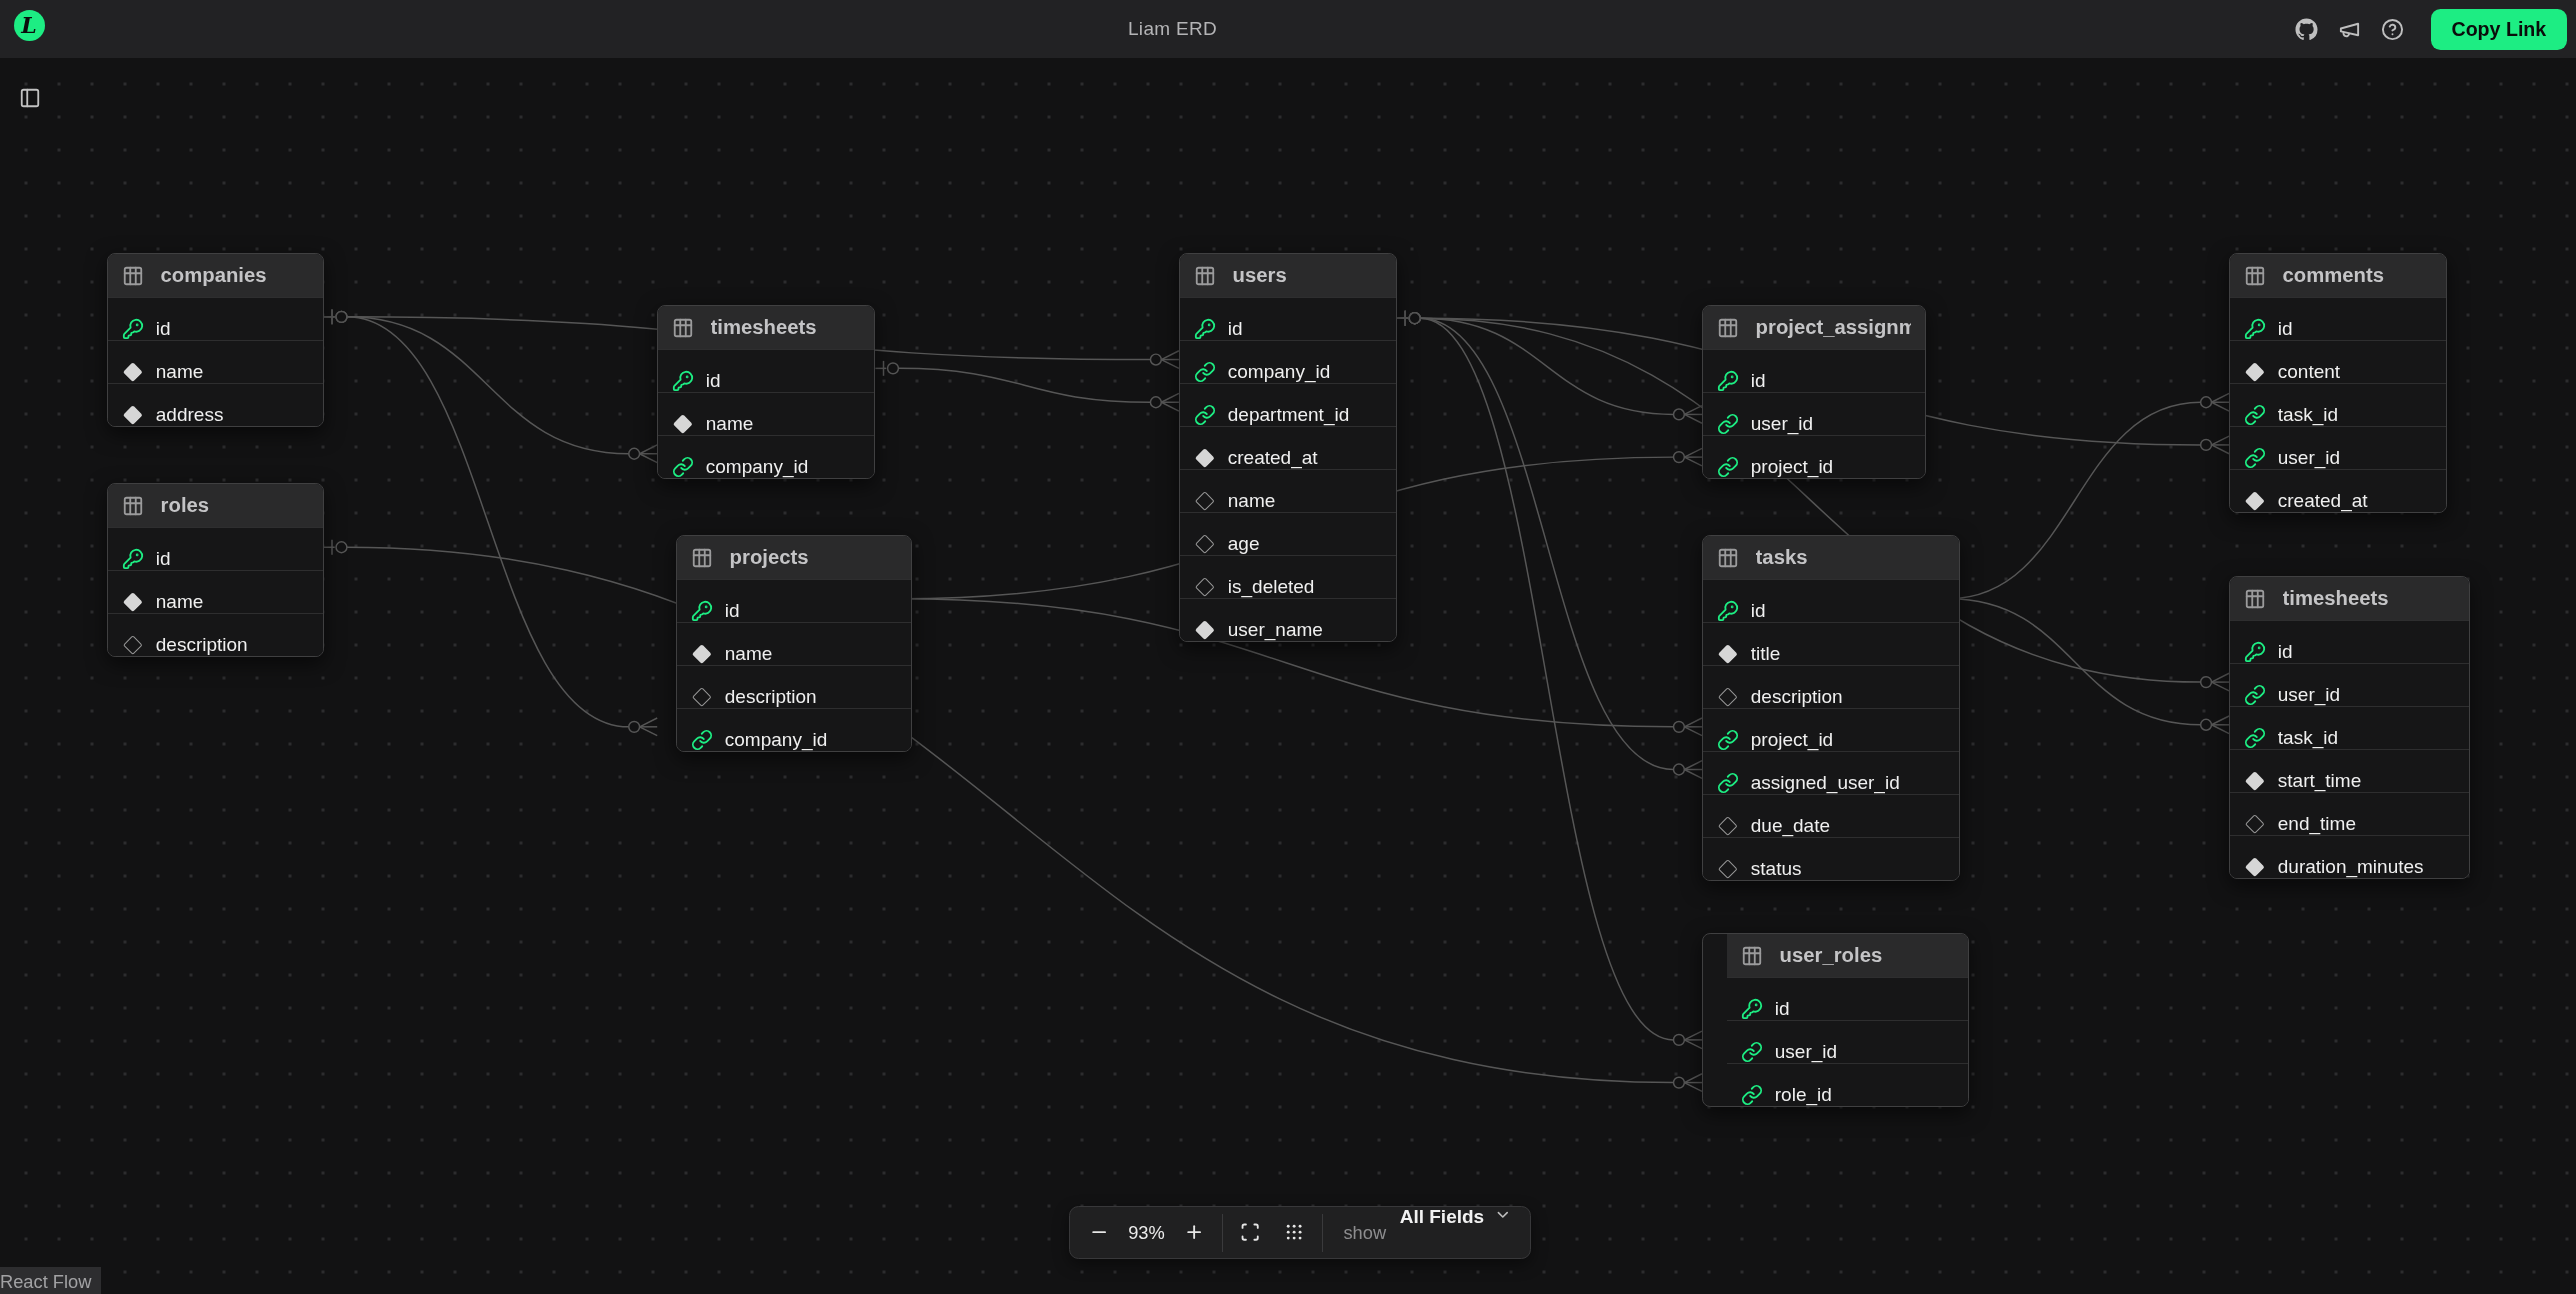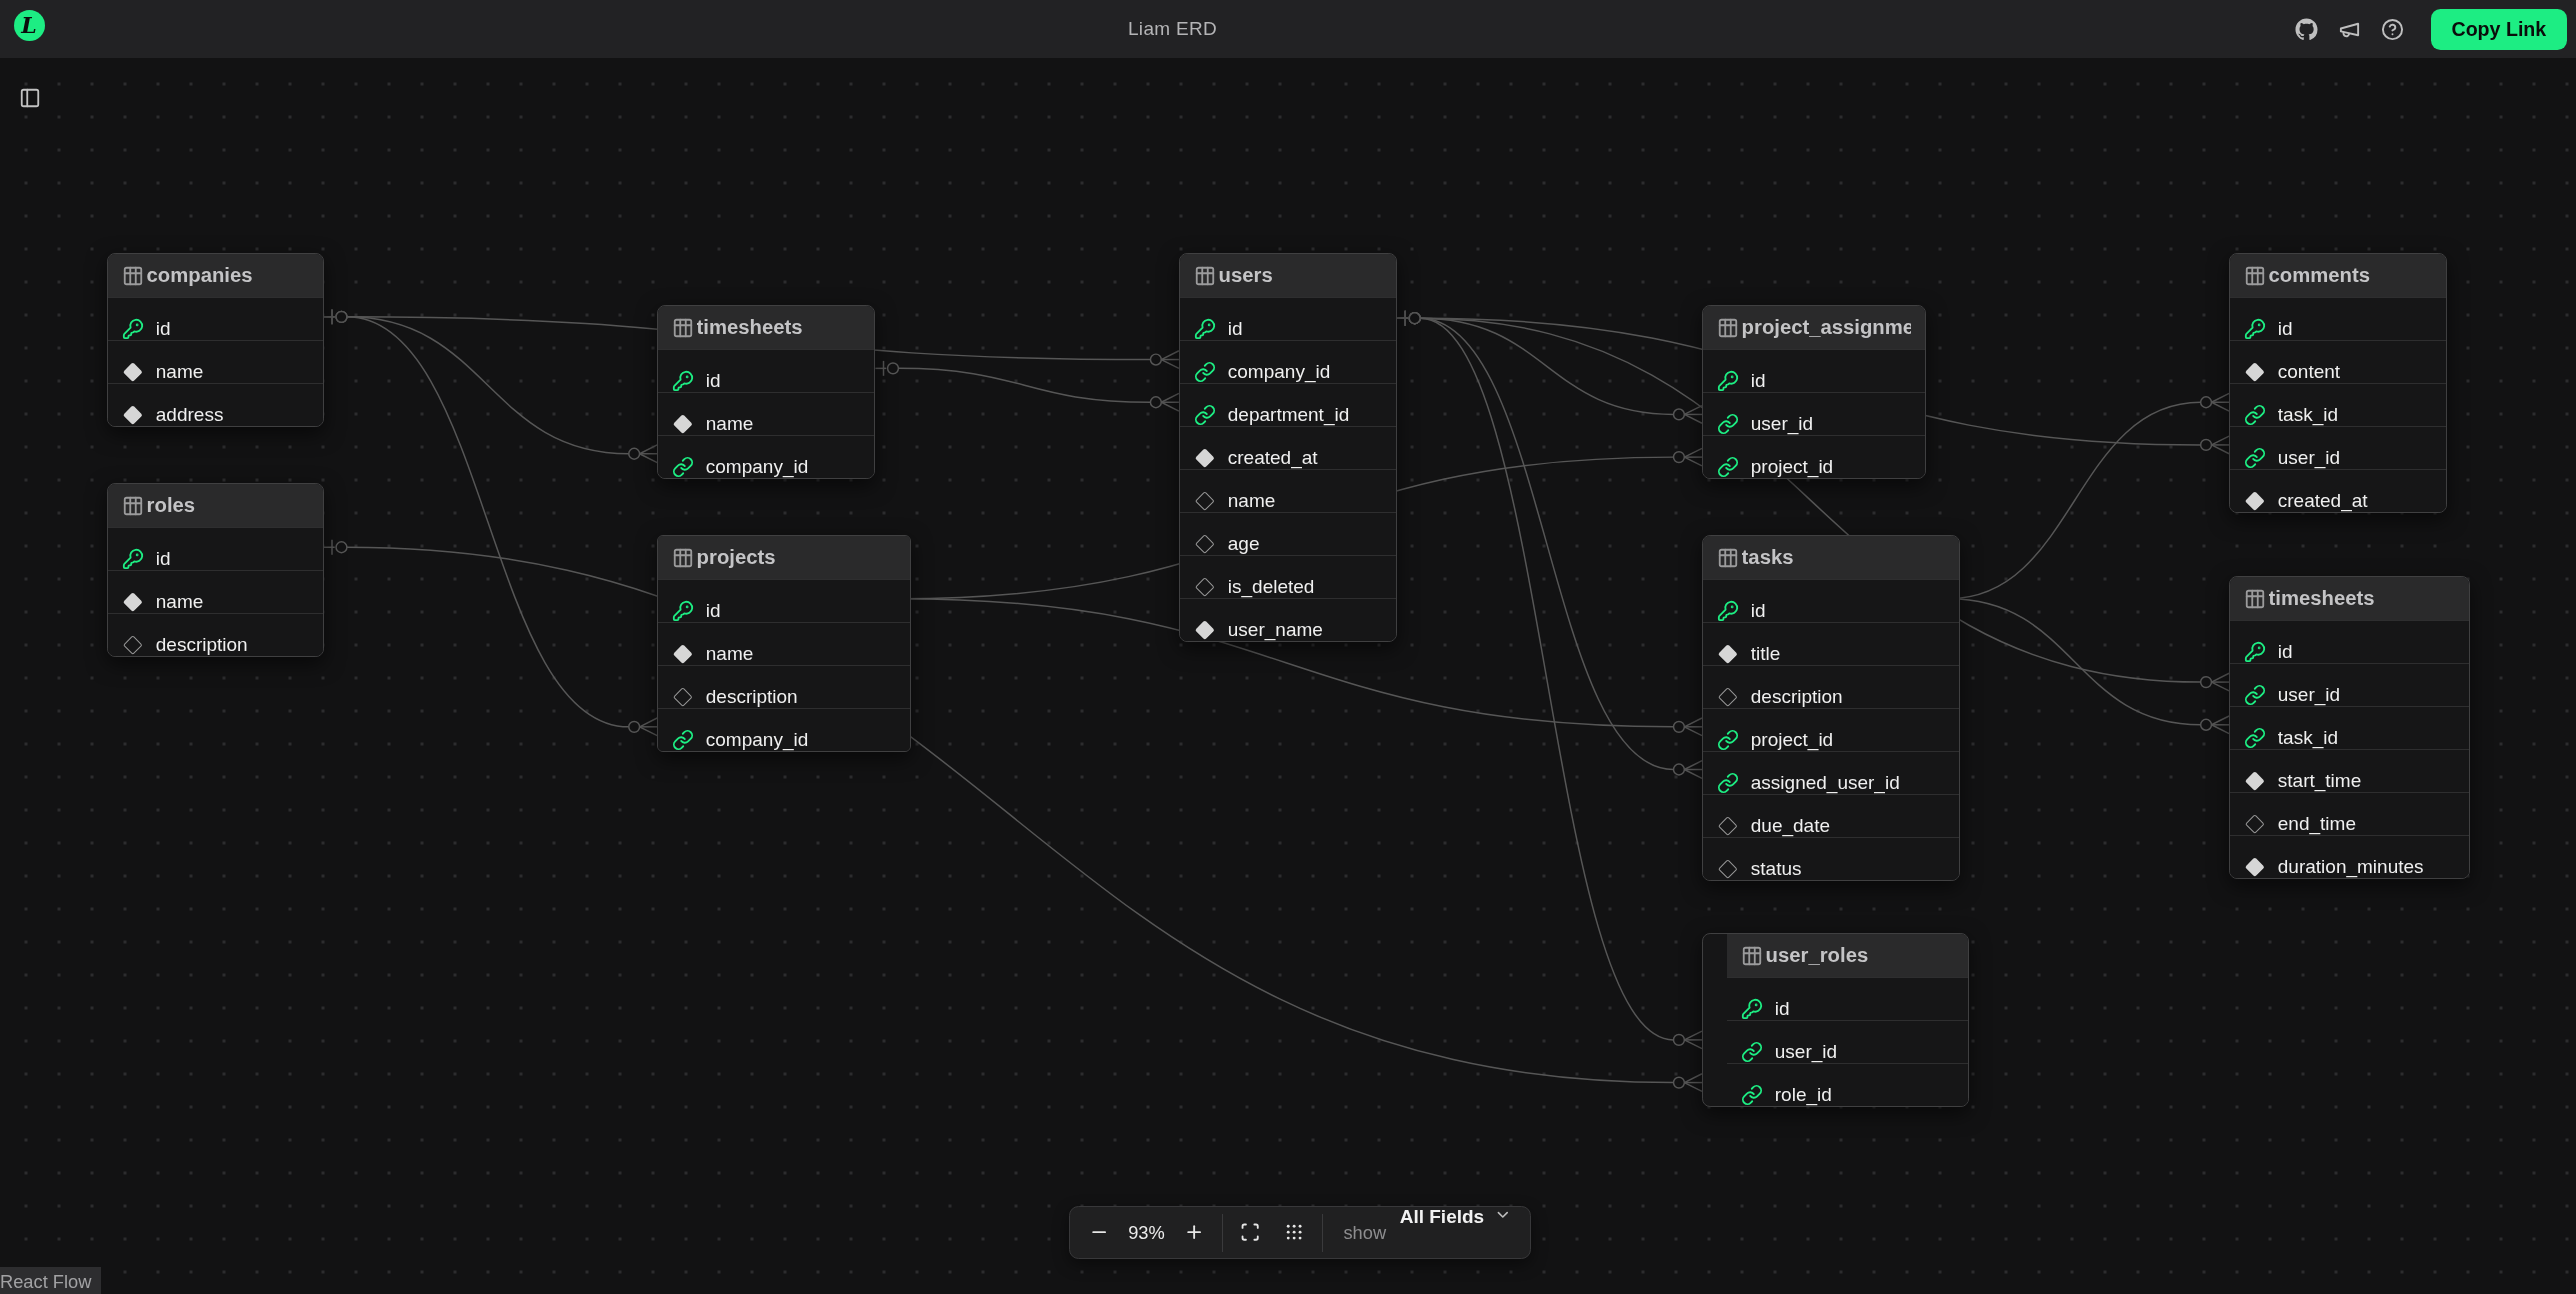--- a/index.html
+++ b/index.html
@@ -75,21 +75,21 @@
     position:absolute;
     border:1px solid var(--node-border);
     border-radius:8.1px;
     background:var(--node-row);
     box-shadow:0 6.8px 20.3px rgba(0,0,0,.55);
     overflow:hidden;
     cursor:grab;
   }
   .table-header{
     height:43px;background:var(--node-header);
-    display:flex;align-items:center;gap:3px;padding:0 13.6px;
+    display:flex;align-items:center;gap:17px;padding:0 13.6px;
   }
   .tbl-icon svg{width:22px;height:22px;stroke:#9b9b9c;fill:none;stroke-width:2;stroke-linecap:round;stroke-linejoin:round;display:block;}
   .tbl-name{font-size:20.3px;font-weight:700;color:#c4c4c6;white-space:nowrap;overflow:hidden;}
   .t-row{
     height:43px;display:flex;align-items:flex-end;gap:12.2px;padding:0 13.6px;
     border-top:0.7px solid var(--row-sep);background:var(--node-row);
   }
   .f-icon{width:22px;height:22px;display:flex;align-items:center;justify-content:center;flex:none;}
   .f-icon svg{width:22px;height:22px;stroke:var(--accent);fill:none;stroke-width:2;stroke-linecap:round;stroke-linejoin:round;display:block;}
   .dm{width:13.6px;height:13.6px;transform:rotate(45deg);border-radius:2px;}
@@ -410,21 +410,21 @@
             <span class="f-icon">
               <svg viewBox="0 0 24 24">
                 <path d="M10 13a5 5 0 0 0 7.54.54l3-3a5 5 0 0 0-7.07-7.07l-1.72 1.71"></path>
                 <path d="M14 11a5 5 0 0 0-7.54-.54l-3 3a5 5 0 0 0 7.07 7.07l1.71-1.71"></path>
               </svg>
             </span>
             <span class="f-label">company_id</span>
           </div>
         </div>
   </div>
-      <div class="table-node" style="left: 657px; top: 477px; width: 254px; border-radius: 6px;">
+      <div class="table-node" style="left: 676px; top: 477px; width: 236px;">
     <div class="table-header">
       <span class="tbl-icon">
         <svg viewBox="0 0 24 24">
               <path d="M15 3v18"></path>
               <rect x="3" y="3" width="18" height="18" rx="2"></rect>
               <path d="M3 9h18"></path>
               <path d="M9 3v18"></path>
             </svg>
       </span>
       <span class="tbl-name">projects</span>

